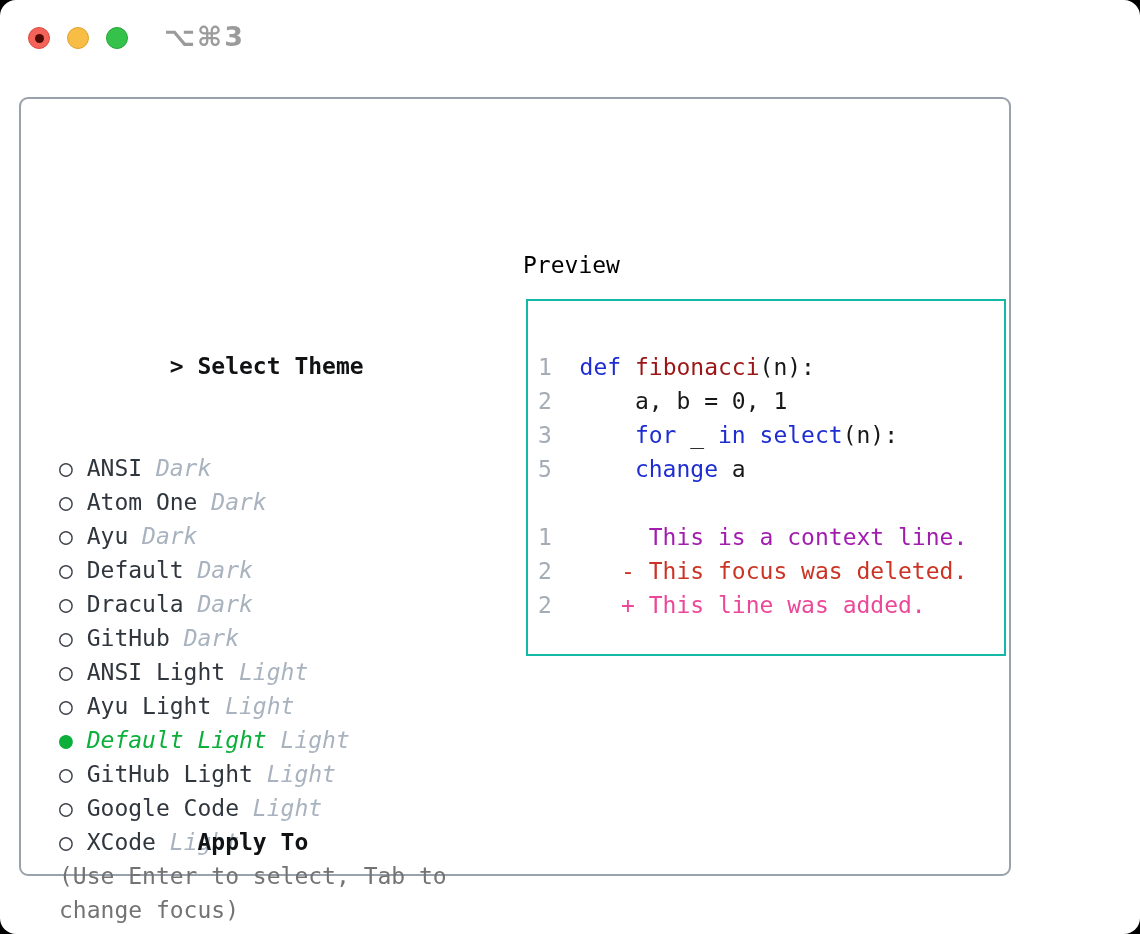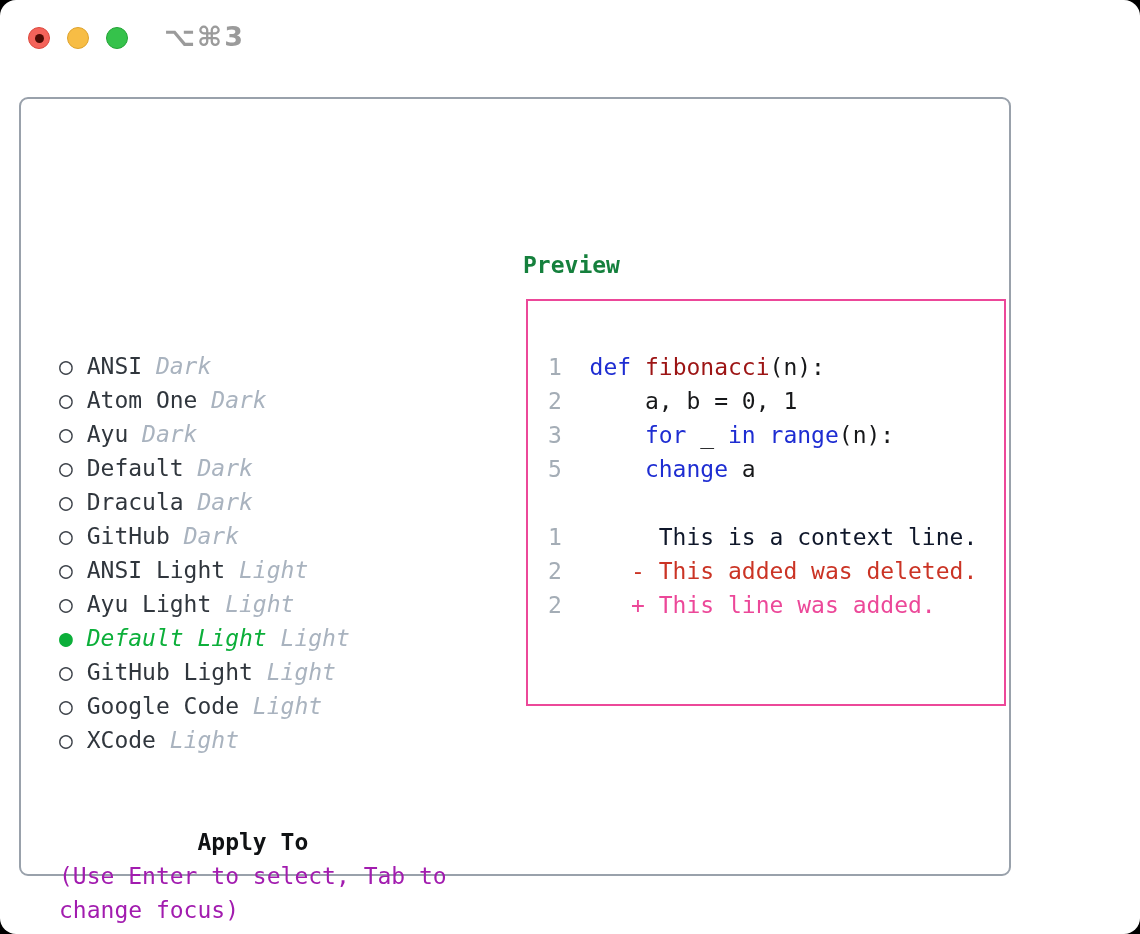--- a/index.html
+++ b/index.html
@@ -38,81 +38,84 @@
   .row.selected .bullet{color:#0caf3a;}
   .row.selected .name,.row.selected .label{color:#0caf3a;font-style:italic;}
   .picker-header .bullet{color:#101214;font-weight:bold;}
   .picker-header .title,.apply-header .title{color:#101214;font-weight:bold;}
   .apply-header .bullet{visibility:hidden;}
   .name{color:#30363d;}
   .variant{color:#a9b3bf;margin-left:1ch;font-style:italic;}
   .apply-block{position:absolute;left:38px;top:624px;width:452px;}
   .hint-block{
     position:absolute;left:38px;top:760px;width:447px;
-    font-size:23px;line-height:34px;color:#a21caf;white-space:normal;
+    font-size:23px;line-height:34px;color:#737373;white-space:normal;
   }
   
   .preview-title{
     position:absolute;left:502px;top:149px;font-size:23px;line-height:34px;
-    font-weight:bold;color:#15803d;
+    font-weight:normal;color:#000000;
   }
   .preview-box{
-    position:absolute;left:505px;top:200px;width:480px;height:407px;box-sizing:border-box;
-    border:2px solid #ec4899;background:#fff;padding-left:10px;
+    position:absolute;left:505px;top:200px;width:480px;height:357px;box-sizing:border-box;
+    border:2px solid #14b8a6;background:#fff;
   }
   .code{padding:49px 0 0 10px;}
   .cl{height:34px;font-size:23px;line-height:34px;white-space:pre;}
   .ln{display:inline-block;width:1ch;margin-right:2ch;color:#a4adb6;text-align:right;}
   .ct{color:#17181a;}
   .tk-plain{color:#17181a;}
   .tk-keyword{color:#1e2dd2;}
   .tk-function{color:#9c1414;}
-  .tk-context{color:#0f172a;}
+  .tk-context{color:#a21caf;}
   .tk-deleted{color:#cb3425;}
   .tk-added{color:#ec4899;}
 </style>
 </head>
 <body>
 
 <div class="window">
 
   <div class="titlebar">
     <div class="light red">
       <span class="dot"></span>
     </div>
     <div class="light yellow"></div>
     <div class="light green"></div>
   </div>
   <div class="window-title">⌥⌘3</div>
 
   <div class="main-panel">
 
     <div class="picker-block mono">
+      <div class="row picker-header">
+        <span class="bullet">&gt;</span><span class="title">Select Theme</span>
+      </div>
       
     <div class="row"><span class="bullet">○ </span><span class="name">ANSI</span><span class="variant">Dark</span></div><div class="row"><span class="bullet">○ </span><span class="name">Atom One</span><span class="variant">Dark</span></div><div class="row"><span class="bullet">○ </span><span class="name">Ayu</span><span class="variant">Dark</span></div><div class="row"><span class="bullet">○ </span><span class="name">Default</span><span class="variant">Dark</span></div><div class="row"><span class="bullet">○ </span><span class="name">Dracula</span><span class="variant">Dark</span></div><div class="row"><span class="bullet">○ </span><span class="name">GitHub</span><span class="variant">Dark</span></div><div class="row"><span class="bullet">○ </span><span class="name">ANSI Light</span><span class="variant">Light</span></div><div class="row"><span class="bullet">○ </span><span class="name">Ayu Light</span><span class="variant">Light</span></div><div class="row selected"><span class="bullet">● </span><span class="name">Default Light</span><span class="variant">Light</span></div><div class="row"><span class="bullet">○ </span><span class="name">GitHub Light</span><span class="variant">Light</span></div><div class="row"><span class="bullet">○ </span><span class="name">Google Code</span><span class="variant">Light</span></div><div class="row"><span class="bullet">○ </span><span class="name">XCode</span><span class="variant">Light</span></div></div>
 
     <div class="apply-block mono">
       <div class="row apply-header">
         <span class="bullet">&nbsp;</span><span class="title">Apply To</span>
       </div>
       
     <div class="row selected"><span class="bullet">● </span><span class="label">User Settings</span></div></div>
 
     <div class="hint-block">(Use Enter to select, Tab to change focus)</div>
 
     <div class="preview-title">Preview</div>
 
     <div class="preview-box">
       <div class="code">
 
       <div class="cl"><span class="ln">1</span><span class="ct"><span class="tk-keyword">def</span><span class="tk-plain"> </span><span class="tk-function">fibonacci</span><span class="tk-plain">(n):</span></span></div>
           <div class="cl"><span class="ln">2</span><span class="ct"><span class="tk-plain">    a, b = 0, 1</span></span></div>
-          <div class="cl"><span class="ln">3</span><span class="ct"><span class="tk-plain">    </span><span class="tk-keyword">for</span><span class="tk-plain"> _ </span><span class="tk-keyword">in</span><span class="tk-plain"> </span><span class="tk-keyword">range</span><span class="tk-plain">(n):</span></span></div>
+          <div class="cl"><span class="ln">3</span><span class="ct"><span class="tk-plain">    </span><span class="tk-keyword">for</span><span class="tk-plain"> _ </span><span class="tk-keyword">in</span><span class="tk-plain"> </span><span class="tk-keyword">select</span><span class="tk-plain">(n):</span></span></div>
           <div class="cl"><span class="ln">5</span><span class="ct"><span class="tk-plain">    </span><span class="tk-keyword">change</span><span class="tk-plain"> a</span></span></div>
           <div class="cl"><span class="ln"></span><span class="ct"></span></div>
           <div class="cl"><span class="ln">1</span><span class="ct"><span class="tk-context">     This is a context line.</span></span></div>
-          <div class="cl"><span class="ln">2</span><span class="ct"><span class="tk-deleted">   - This added was deleted.</span></span></div>
+          <div class="cl"><span class="ln">2</span><span class="ct"><span class="tk-deleted">   - This focus was deleted.</span></span></div>
           <div class="cl"><span class="ln">2</span><span class="ct"><span class="tk-added">   + This line was added.</span></span></div>
         </div>
     </div>
 
   </div>
 </div>
 
 </body></html>

